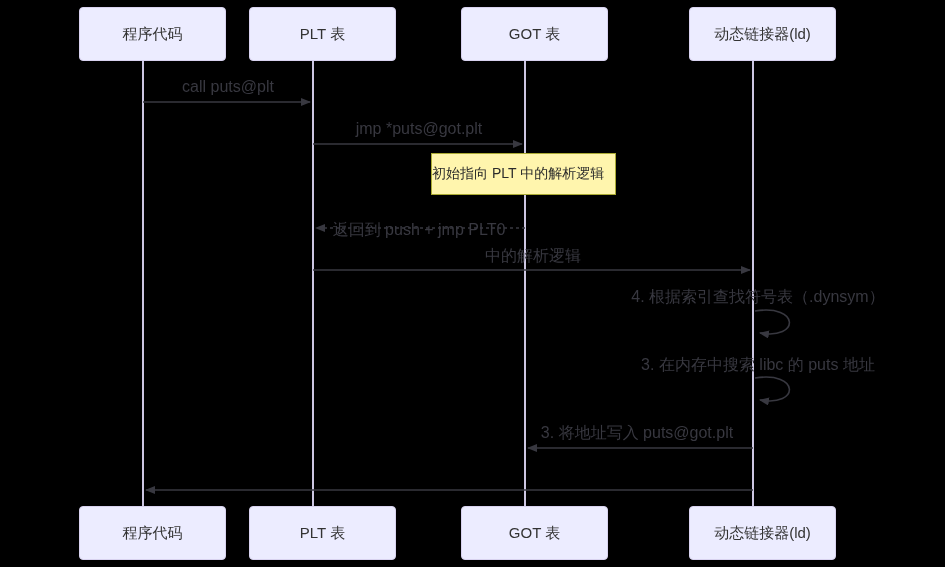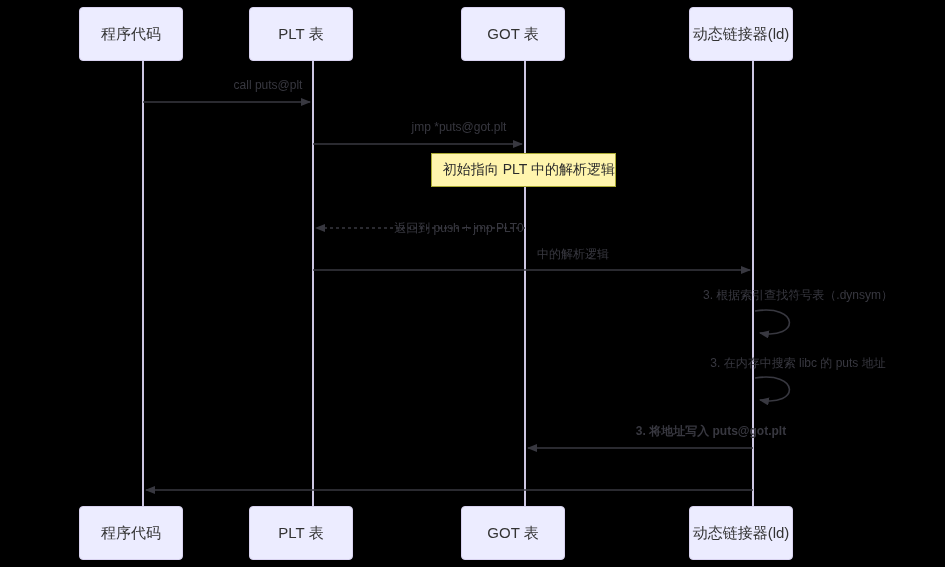--- a/index.html
+++ b/index.html
@@ -25,45 +25,44 @@
     overflow:hidden;
   }
   .lines-svg{position:absolute;left:0;top:0;width:945px;height:567px;}
   .lifeline{stroke:var(--lifeline);stroke-width:2;}
   .msg-line{stroke:var(--message);stroke-width:1.6;fill:none;}
   .msg-line.dashed{stroke-dasharray:3,3;}
   .loop-line{stroke:var(--message);stroke-width:1.6;fill:none;}
   #arrowhead path{fill:var(--message);}
   .actor-box{
     position:absolute;
-    width:104px;height:54px;
+    width:147px;height:54px;
     background:var(--actor-fill);
     border:1px solid var(--actor-border);
     border-radius:4px;
     box-sizing:border-box;
     display:flex;align-items:center;justify-content:center;
     color:var(--actor-text);
     font-size:15px;
   }
   .msg-label{
     position:absolute;
     transform:translateX(-50%);
     white-space:nowrap;
     color:var(--message);
-    font-size:12px;
-    margin-left:40px;
+    font-size:16px;
   }
   .note-box{
     position:absolute;
     left:431px;top:153px;
-    width:185px;height:34px;
+    width:185px;height:42px;
     box-sizing:border-box;
     background:var(--note-fill);
     border:1px solid var(--note-border);
-    display:flex;align-items:center;justify-content:flex-end;
+    display:flex;align-items:center;justify-content:flex-start;
     color:var(--note-text);
     font-size:14px;
     white-space:nowrap;
   }
 </style>
 </head>
 <body>
 
 <div class="stage">
 
@@ -112,21 +111,21 @@
       <span>GOT 表</span>
     </div>
   <div class="actor-box" style="left:689px;top:506px;">
       <span>动态链接器(ld)</span>
     </div>
 
   <div class="msg-label" style="left:228px;top:78px;">call puts@plt</div>
   <div class="msg-label" style="left:419px;top:120px;">jmp *puts@got.plt</div>
   <div class="msg-label" style="left:419px;top:220px;">返回到 push + jmp PLT0</div>
   <div class="msg-label" style="left:533px;top:246px;">中的解析逻辑</div>
-  <div class="msg-label" style="left:758px;top:287px;">3. 根据索引查找符号表（.dynsym）</div>
+  <div class="msg-label" style="left:758px;top:287px;">4. 根据索引查找符号表（.dynsym）</div>
   <div class="msg-label" style="left:758px;top:355px;">3. 在内存中搜索 libc 的 puts 地址</div>
-  <div class="msg-label" style="left:671px;top:423px;font-weight:bold;">3. 将地址写入 puts@got.plt</div>
+  <div class="msg-label" style="left:637px;top:423px;">3. 将地址写入 puts@got.plt</div>
 
   <div class="note-box">
     <span>初始指向 PLT 中的解析逻辑</span>
   </div>
 
 </div>
 
 </body></html>

